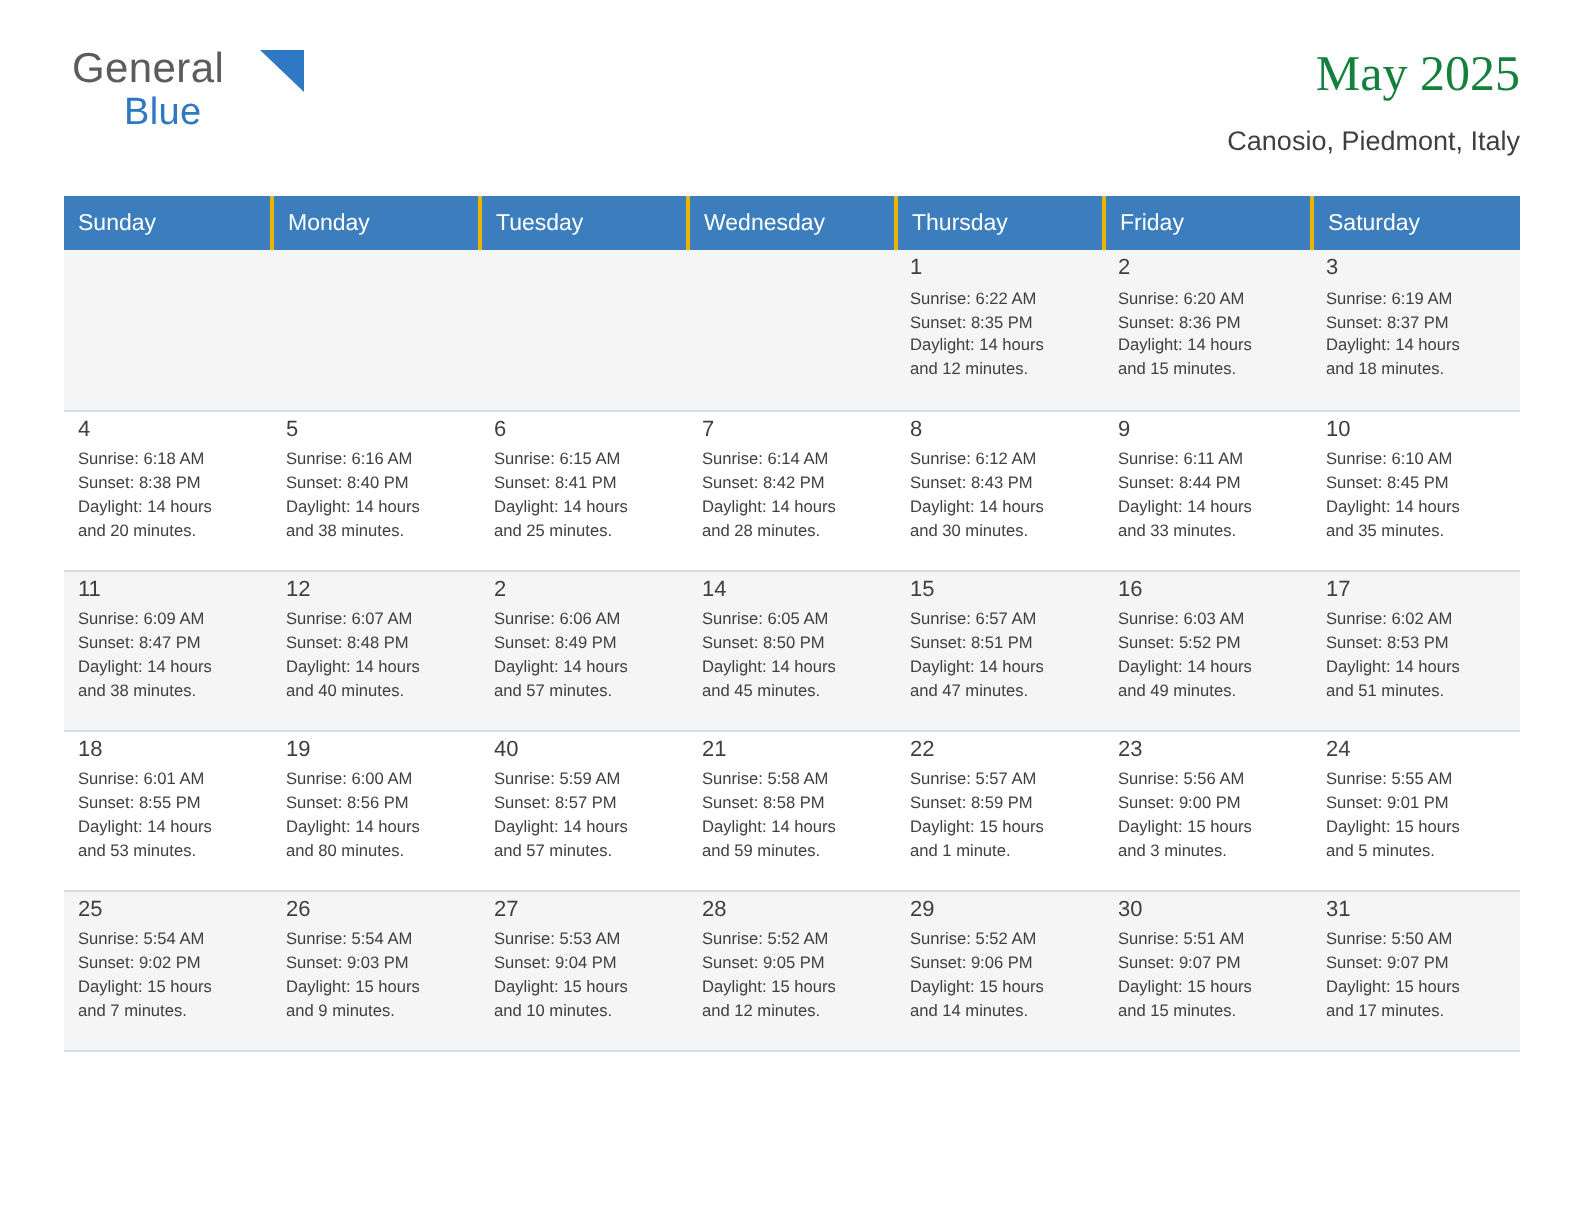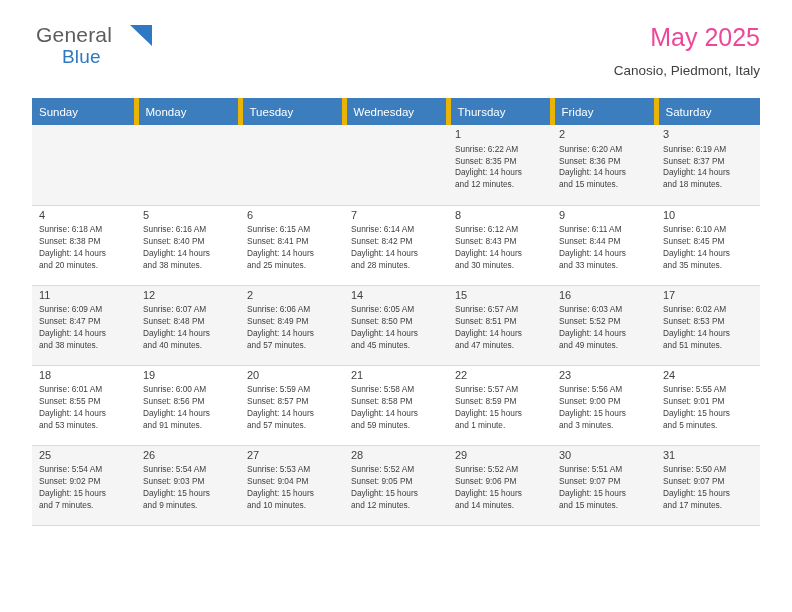--- a/index.html
+++ b/index.html
@@ -55,24 +55,25 @@
     left: 96px;
     top: 0px;
     width: 26px;
     height: 24px;
   }
   .title-block {
     text-align: right;
   }
   .main-title {
     font-size: 25px;
-    color: #ec4899;
+    color: #15803d;
     font-weight: normal;
     line-height: 1.1;
     margin: 0;
+    font-family: Liberation Serif, serif;
   }
   .sub-title {
     font-size: 13.5px;
     color: #3f3f3f;
     margin-top: 11px;
   }
 
   
   .calendar {
     margin-top: 12px;
@@ -80,21 +81,21 @@
     border-collapse: collapse;
     table-layout: fixed;
   }
   .calendar th {
     background: #3b7dbd;
     color: #ffffff;
     font-size: 11.5px;
     font-weight: normal;
     text-align: left;
     padding: 5px 0 5px 7px;
-    border-right: 5px solid #eab308;
+    border-right: 2px solid #eab308;
     height: 17px;
   }
   .calendar th:last-child { border-right: none; }
 
   .calendar td {
     vertical-align: top;
     width: 104px;
     height: 80px;
     padding: 3px 6px 4px 7px;
     border-bottom: 1px solid #d2dce6;
@@ -290,24 +291,24 @@
             <span class="evt">Sunrise: 6:01 AM</span>
             <span class="evt">Sunset: 8:55 PM</span>
             <span class="evt">Daylight: 14 hours</span>
             <span class="evt">and 53 minutes.</span>
           </td>
           <td>
             <span class="daynum">19</span>
             <span class="evt">Sunrise: 6:00 AM</span>
             <span class="evt">Sunset: 8:56 PM</span>
             <span class="evt">Daylight: 14 hours</span>
-            <span class="evt">and 91 minutes.</span>
-          </td>
-          <td>
-            <span class="daynum">20</span>
+            <span class="evt">and 80 minutes.</span>
+          </td>
+          <td>
+            <span class="daynum">40</span>
             <span class="evt">Sunrise: 5:59 AM</span>
             <span class="evt">Sunset: 8:57 PM</span>
             <span class="evt">Daylight: 14 hours</span>
             <span class="evt">and 57 minutes.</span>
           </td>
           <td>
             <span class="daynum">21</span>
             <span class="evt">Sunrise: 5:58 AM</span>
             <span class="evt">Sunset: 8:58 PM</span>
             <span class="evt">Daylight: 14 hours</span>

